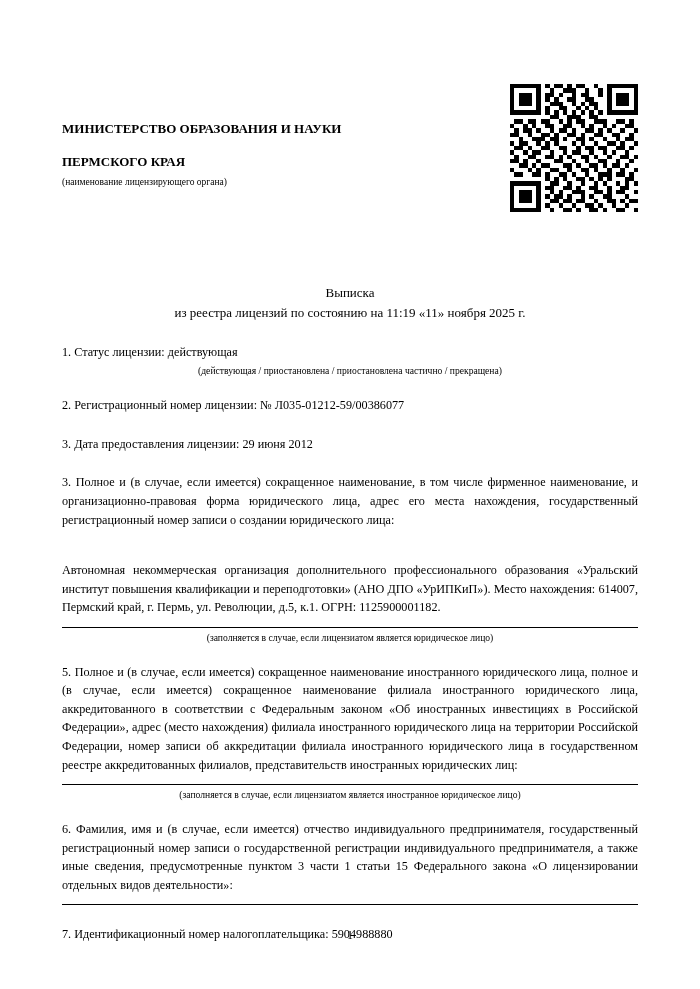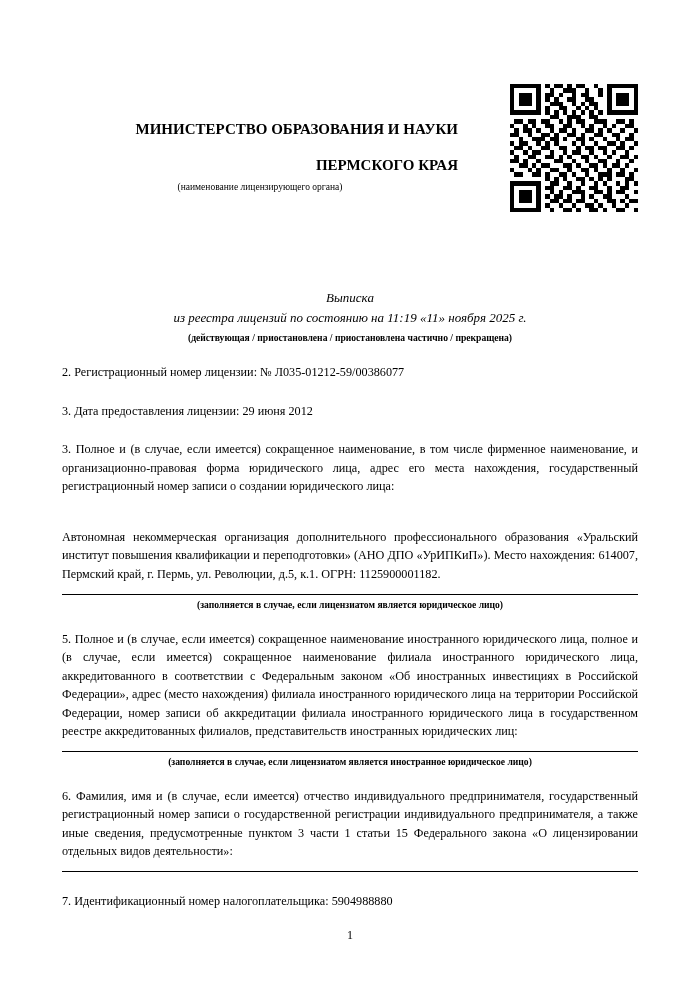--- a/index.html
+++ b/index.html
@@ -25,58 +25,55 @@
   .qr {
     position: absolute;
     top: 84px;
     right: 62px;
     width: 128px;
     height: 128px;
   }
   .qr svg { display: block; }
 
   .org-title {
-    text-align: right;
+    text-align: left;
     font-weight: bold;
-    font-size: 15px;
+    font-size: 13px;
     line-height: 1.33;
     margin: 0;
     padding-top: 120px;
     padding-right: 180px;
     padding-left: 0;
   }
   .org-title .line2 { display: block; margin-top: 16px; }
   .org-caption {
-    text-align: center;
     font-size: 9.5px;
     margin-top: 6px;
     padding-right: 180px;
   }
 
   .doc-title {
     text-align: center;
     font-size: 13px;
     margin-top: 96px;
     line-height: 1.55;
-    font-style: italic;
   }
   .doc-title .sub { display: block; }
 
   .section {
     font-size: 12.2px;
     text-align: justify;
     line-height: 1.52;
     margin-top: 20px;
   }
   .section.tight { margin-top: 32px; }
   .note {
     text-align: center;
     font-size: 9.6px;
     margin-top: 4px;
-    font-weight: bold;
   }
   .rule {
     border: 0;
     border-top: 1px solid #000;
     margin: 10px 0 3px 0;
   }
   .body-text { margin-top: 2px; }
   .pageno {
     position: absolute;
     bottom: 46px;
@@ -367,20 +364,21 @@
     <span>МИНИСТЕРСТВО ОБРАЗОВАНИЯ И НАУКИ</span>
     <span class="line2">ПЕРМСКОГО КРАЯ</span>
   </h1>
   <div class="org-caption">(наименование лицензирующего органа)</div>
 
   <div class="doc-title">
     <span>Выписка</span>
     <span class="sub">из реестра лицензий по состоянию на 11:19 «11» ноября 2025 г.</span>
   </div>
 
+  <div class="section">1. Статус лицензии: действующая</div>
   <div class="note">(действующая / приостановлена / приостановлена частично / прекращена)</div>
 
   <div class="section">2. Регистрационный номер лицензии: № Л035-01212-59/00386077</div>
 
   <div class="section">3. Дата предоставления лицензии: 29 июня 2012</div>
 
   <div class="section">3. Полное и (в случае, если имеется) сокращенное наименование, в том числе фирменное наименование, и организационно-правовая форма юридического лица, адрес его места нахождения, государственный регистрационный номер записи о создании юридического лица:</div>
   <div class="section body-text tight">Автономная некоммерческая организация дополнительного профессионального образования «Уральский институт повышения квалификации и переподготовки» (АНО ДПО «УрИПКиП»). Место нахождения: 614007, Пермский край, г. Пермь, ул. Революции, д.5, к.1. ОГРН: 1125900001182.</div>
   <hr class="rule">
   <div class="note">(заполняется в случае, если лицензиатом является юридическое лицо)</div>

